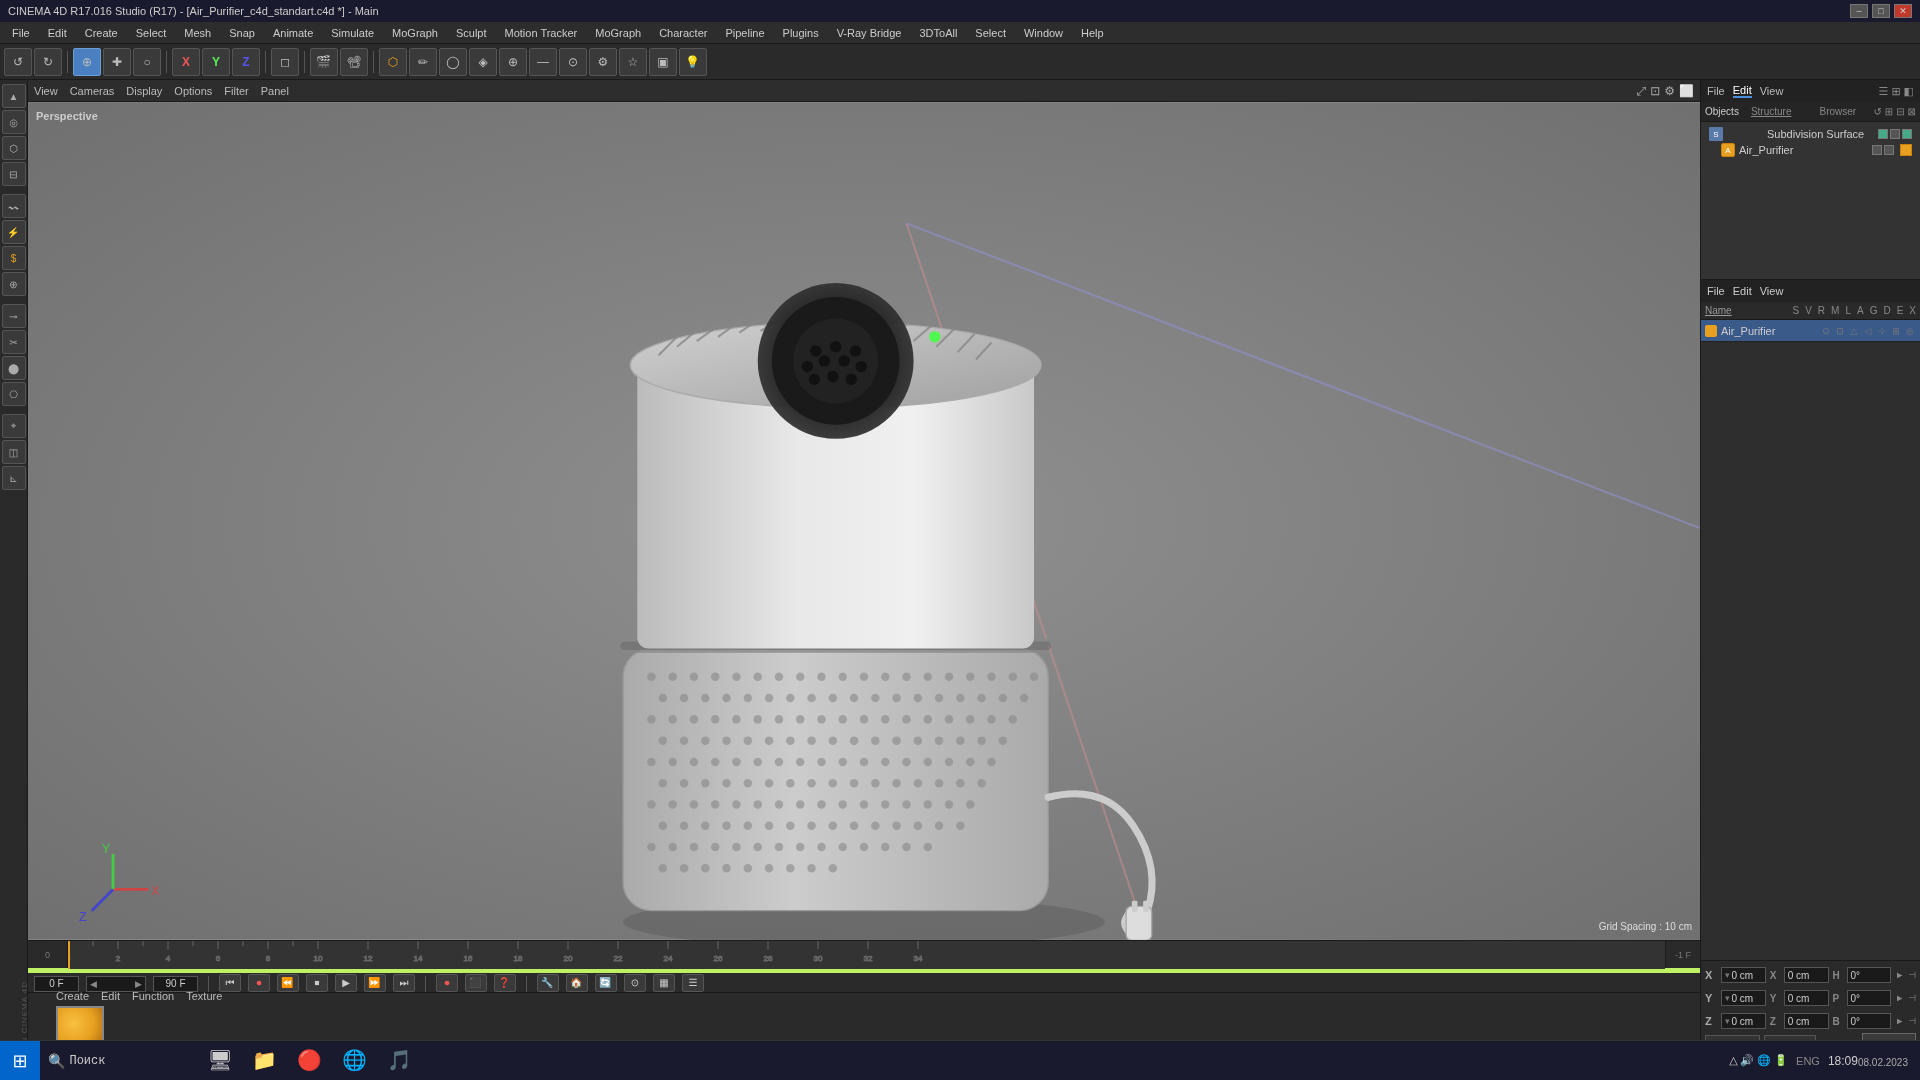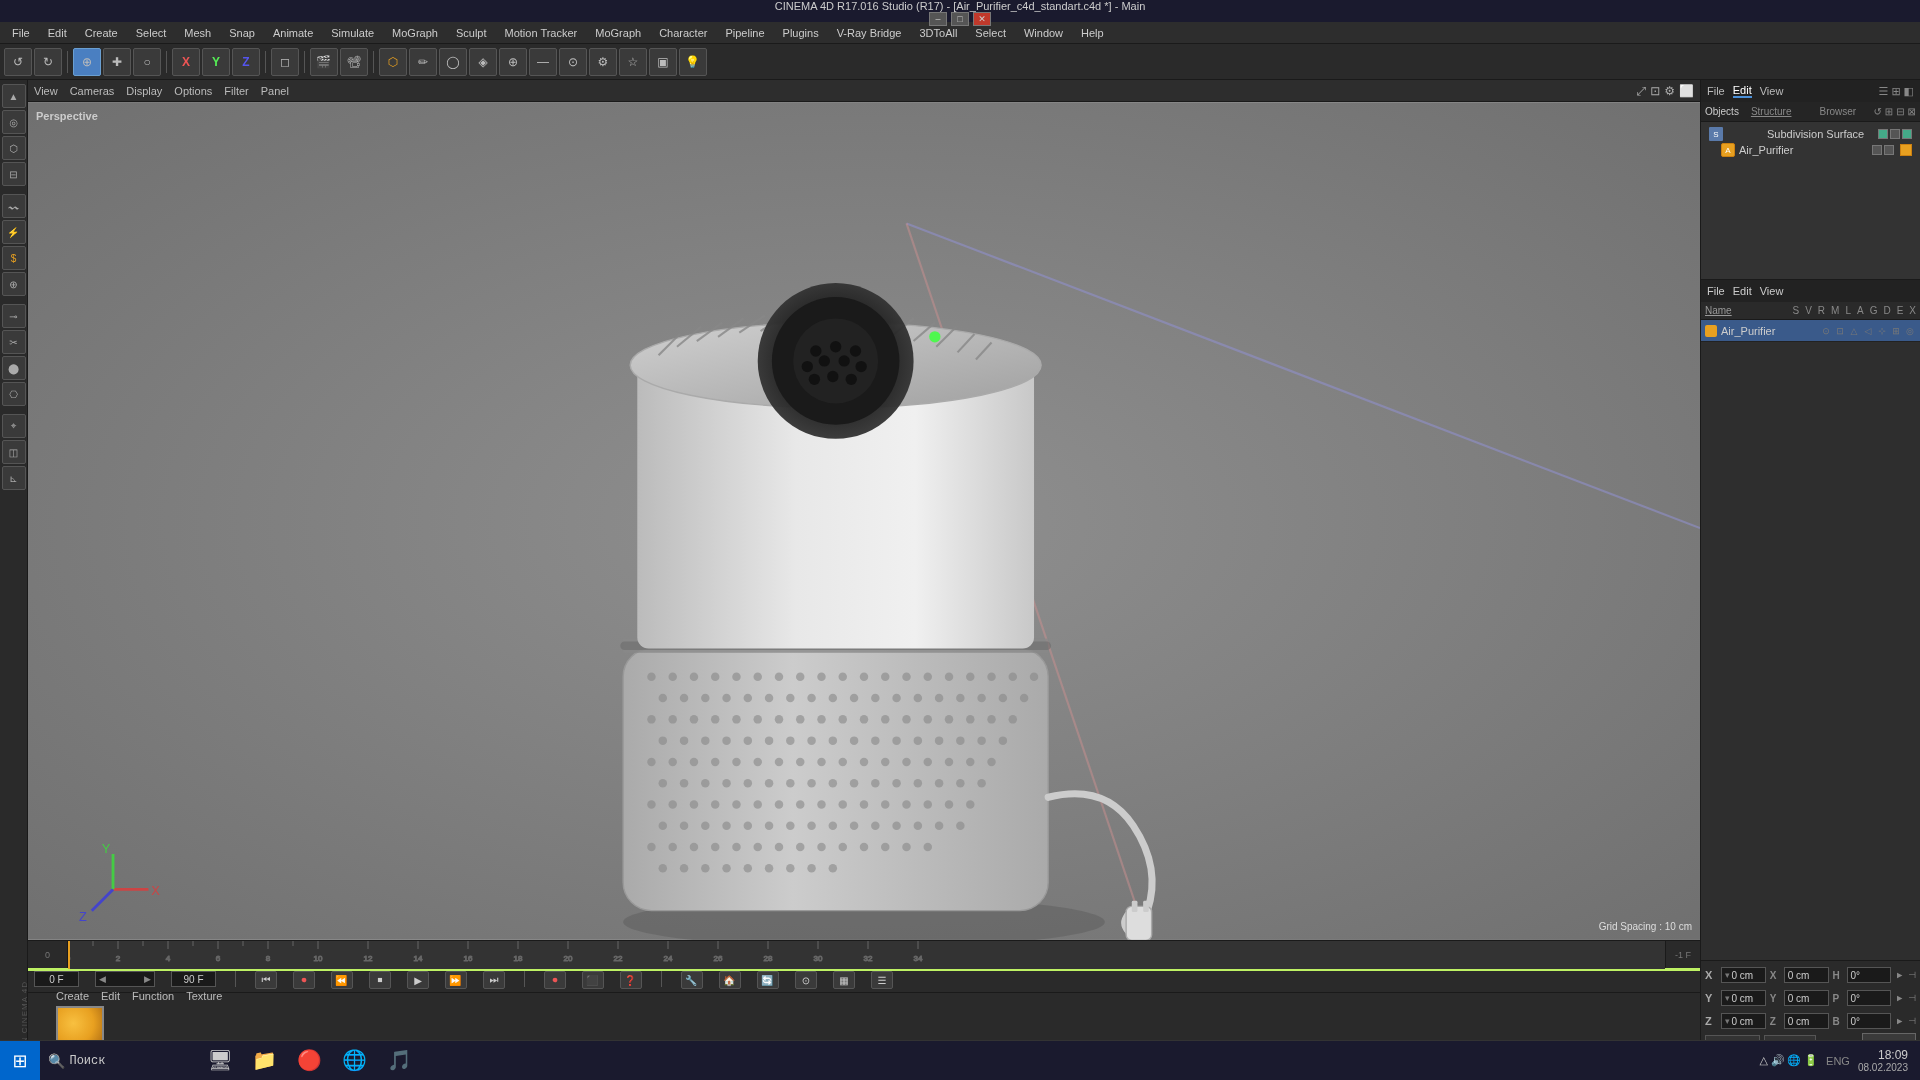--- a/index.html
+++ b/index.html
@@ -1,19 +1,19 @@
 <!DOCTYPE html>
 <html><head>
   <meta charset="utf-8">
   <style>
     * { margin: 0; padding: 0; box-sizing: border-box; }
     body { width: 1920px; height: 1080px; overflow: hidden; background: #3c3c3c; font-family: Arial, sans-serif; font-size: 11px; color: #ccc; user-select: none; }
 
     
-    #titlebar { width: 100%; height: 22px; background: #1a1a2e; display: flex; align-items: center; justify-content: space-between; padding: 0 8px; flex-direction: column; }
+    #titlebar { width: 100%; height: 22px; background: #1a1a2e; display: flex; align-items: center; justify-content: space-between; padding: 0 8px; }
     #titlebar .title { color: #ccc; font-size: 11px; }
     #titlebar .win-controls { display: flex; gap: 4px; }
     #titlebar .win-btn { width: 18px; height: 14px; background: #555; border: 1px solid #777; color: #ccc; font-size: 9px; display: flex; align-items: center; justify-content: center; cursor: pointer; }
     #titlebar .win-btn.close { background: #c0392b; }
 
     
     #menubar { width: 100%; height: 22px; background: #2d2d2d; display: flex; align-items: center; padding: 0 4px; gap: 2px; border-bottom: 1px solid #1a1a1a; }
     .menu-item { padding: 2px 8px; color: #ccc; font-size: 11px; cursor: pointer; border-radius: 2px; }
 
     
@@ -42,21 +42,21 @@
 
     #viewport { flex: 1; position: relative; background: linear-gradient(135deg, #7a7a7a 0%, #888 50%, #757575 100%); overflow: hidden; }
     #perspective-label { position: absolute; top: 8px; left: 8px; color: #ccc; font-size: 11px; font-weight: bold; }
     #grid-spacing { position: absolute; bottom: 8px; right: 8px; color: #ddd; font-size: 10px; }
 
     
     #timeline { height: 28px; background: #2a2a2a; border-top: 1px solid #1a1a1a; display: flex; align-items: center; }
     #timeline-ruler { flex: 1; height: 28px; background: #333; position: relative; overflow: hidden; }
 
     
-    #playback { height: 28px; background: #2a2a2a; display: flex; align-items: flex-start; padding: 0 6px; gap: 16px; border-top: 3px solid #bef264; }
+    #playback { height: 28px; background: #2a2a2a; display: flex; align-items: flex-end; padding: 0 6px; gap: 7px; border-top: 5px solid #bef264; }
     .pb-btn { width: 22px; height: 18px; background: #3a3a3a; border: 1px solid #555; color: #ccc; font-size: 10px; display: flex; align-items: center; justify-content: center; cursor: pointer; border-radius: 2px; }
     .pb-input { width: 45px; height: 16px; background: #1a1a1a; border: 1px solid #555; color: #ccc; font-size: 10px; text-align: center; }
     .pb-sep { width: 1px; height: 16px; background: #555; margin: 0 3px; }
 
     
     #material-bar { height: 70px; background: #2a2a2a; border-top: 1px solid #1a1a1a; display: flex; align-items: center; padding: 4px 8px; gap: 6px; }
     .mat-menu { color: #bbb; font-size: 11px; cursor: pointer; }
     .material-thumb { width: 48px; height: 48px; background: #e8a020; border: 2px solid #888; display: flex; align-items: flex-end; justify-content: center; cursor: pointer; position: relative; overflow: hidden; }
     .mat-label { font-size: 9px; color: #ccc; text-align: center; width: 48px; overflow: hidden; text-overflow: ellipsis; white-space: nowrap; }
     .status-bar { height: 22px; background: #2a2a2a; border-top: 1px solid #1a1a1a; display: flex; align-items: center; padding: 0 8px; color: #999; font-size: 10px; }
@@ -105,21 +105,21 @@
     
     #svg-scene { width: 100%; height: 100%; }
 
     
     #taskbar { position: absolute; bottom: 0; left: 0; width: 1920px; height: 40px; background: #1a1a2e; display: flex; align-items: center; border-top: 1px solid #333; z-index: 100; }
     #taskbar-start { width: 40px; height: 40px; background: #0066cc; display: flex; align-items: center; justify-content: center; cursor: pointer; }
     #taskbar-start span { font-size: 18px; color: #fff; }
     .taskbar-item { display: flex; align-items: center; gap: 4px; padding: 4px 10px; cursor: pointer; height: 100%; border-bottom: 2px solid transparent; }
     .taskbar-item .t-icon { font-size: 20px; }
     #taskbar-right { margin-left: auto; display: flex; align-items: center; gap: 8px; padding: 0 12px; font-size: 11px; color: #ccc; }
-    .time-block { display: flex; flex-direction: column; align-items: flex-end; }
+    .time-block { display: flex; flex-direction: row; align-items: flex-end; }
     .time-label { font-size: 12px; }
     .date-label { font-size: 10px; color: #aaa; }
 
     
     .subdiv-row { display: flex; align-items: center; gap: 4px; padding: 1px 4px; }
     .subdiv-icon { width: 14px; height: 14px; background: #5a7aaa; display: flex; align-items: center; justify-content: center; font-size: 8px; color: #fff; border-radius: 1px; }
 
     .mat-section { display: flex; flex-direction: column; }
   </style>
 </head>

